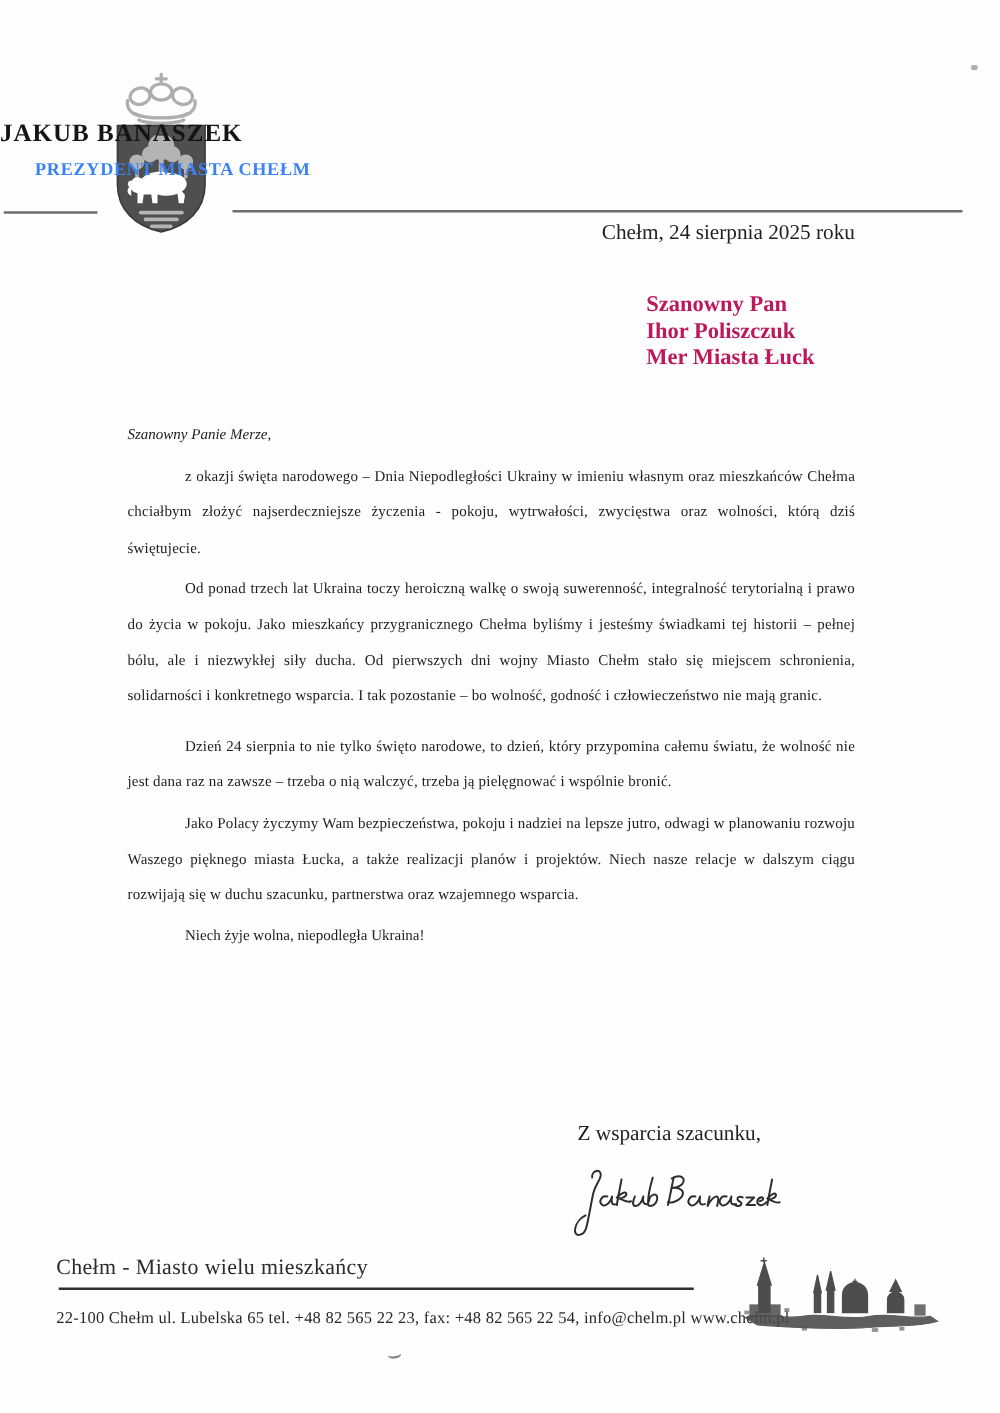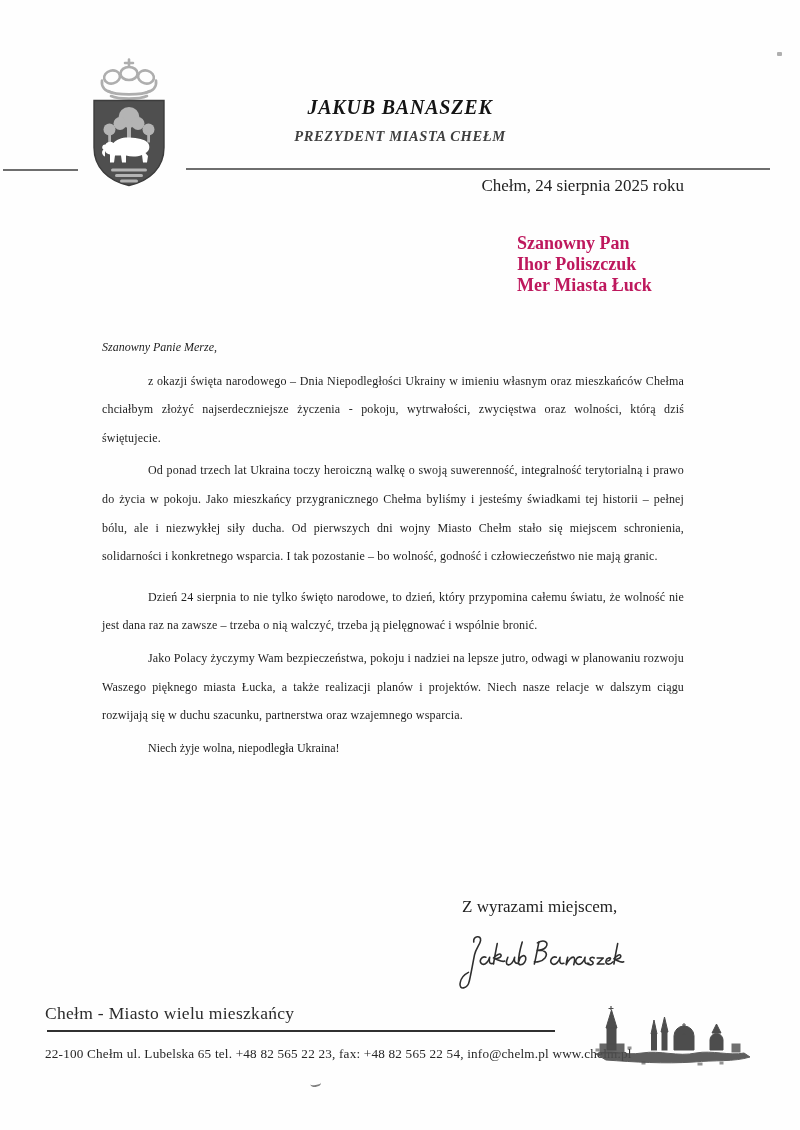--- a/index.html
+++ b/index.html
@@ -6,23 +6,23 @@
   .page{
     position:relative;
     width:800px;height:1130px;
     background:#fefefe;
     font-family:"Liberation Serif","DejaVu Serif",serif;
     color:#1e1e1e;
     overflow:hidden;
   }
   
   .coa{position:absolute;left:88px;top:57px;width:82px;height:136px;}
-  .letterhead-text{position:absolute;left:0;right:0;top:96px;text-align:center;font-style:italic;}
+  .letterhead-text{position:absolute;left:0;right:0;top:96px;text-align:left;}
   .lh-name{font-size:20px;font-weight:700;letter-spacing:0.8px;color:#141414;}
-  .lh-title{font-size:14.5px;font-weight:700;letter-spacing:0.6px;color:#404040;margin-top:9px;}
+  .lh-title{font-size:14.5px;font-weight:700;letter-spacing:0.6px;color:#3b82f6;margin-top:9px;margin-left:28px;}
   .rule{position:absolute;height:2px;background:#6e6e6e;}
   .rule-left{left:3px;top:169px;width:75px;height:1.6px;}
   .rule-right{left:186px;top:168px;width:584px;height:1.6px;}
   .date{position:absolute;top:176px;right:116px;font-size:17px;color:#222;}
   
   .addressee{position:absolute;left:485px;top:233px;font-size:18px;font-weight:700;line-height:21px;color:#be185d;margin-left:32px;}
   
   .body{position:absolute;left:102px;top:333px;width:582px;font-size:12px;line-height:28.6px;color:#1d1d1d;}
   .body p{margin:0 0 4px 0;}
   .salutation{font-style:italic;margin-bottom:5px !important;}
@@ -96,21 +96,21 @@
 
   <div class="body">
     <p class="salutation">Szanowny Panie Merze,</p>
     <p class="para">z okazji święta narodowego – Dnia Niepodległości Ukrainy w imieniu własnym oraz mieszkańców Chełma chciałbym złożyć najserdeczniejsze życzenia - pokoju, wytrwałości, zwycięstwa oraz wolności, którą dziś świętujecie.</p>
     <p class="para">Od ponad trzech lat Ukraina toczy heroiczną walkę o swoją suwerenność, integralność terytorialną i prawo do życia w pokoju. Jako mieszkańcy przygranicznego Chełma byliśmy i jesteśmy świadkami tej historii – pełnej bólu, ale i niezwykłej siły ducha. Od pierwszych dni wojny Miasto Chełm stało się miejscem schronienia, solidarności i konkretnego wsparcia. I tak pozostanie – bo wolność, godność i człowieczeństwo nie mają granic.</p>
     <p class="para gap">Dzień 24 sierpnia to nie tylko święto narodowe, to dzień, który przypomina całemu światu, że wolność nie jest dana raz na zawsze – trzeba o nią walczyć, trzeba ją pielęgnować i wspólnie bronić.</p>
     <p class="para">Jako Polacy życzymy Wam bezpieczeństwa, pokoju i nadziei na lepsze jutro, odwagi w planowaniu rozwoju Waszego pięknego miasta Łucka, a także realizacji planów i projektów. Niech nasze relacje w dalszym ciągu rozwijają się w duchu szacunku, partnerstwa oraz wzajemnego wsparcia.</p>
     <p class="final">Niech żyje wolna, niepodległa Ukraina!</p>
   </div>
 
-  <div class="closing">Z wyrazami miejscem,</div>
+  <div class="closing">Z wsparcia szacunku,</div>
 
   <svg class="signature" viewBox="0 0 235 90" xmlns="http://www.w3.org/2000/svg">
     <g stroke="#2e2e2e" stroke-width="2.1" fill="none" stroke-linecap="round" stroke-linejoin="round">
       <path d="M34,20 C33,12 44,10 43,18 C42,24 37,28 35,37 C32,52 30,64 28,72 C26,82 14,84 16,74 C17,67 23,62 27,60"></path>
       <path d="M50,40 C44,38 40,46 45,49 C49,51 54,45 55,40 C54,45 54,50 60,48"></path>
       <path d="M65,22 C63,32 61,43 60,49"></path>
       <path d="M60,41 C64,37 69,34 70,37 C71,40 65,42 62,42 C66,43 71,47 75,45"></path>
       <path d="M79,40 C77,45 76,49 79,50 C83,51 87,45 88,40 C87,45 88,49 93,48"></path>
       <path d="M98,20 C95,30 93,41 93,47 C93,51 98,51 101,47 C104,43 103,37 99,38 C96,39 94,42 94,45"></path>
       <path d="M120,20 C118,30 116,41 114,49"></path>

